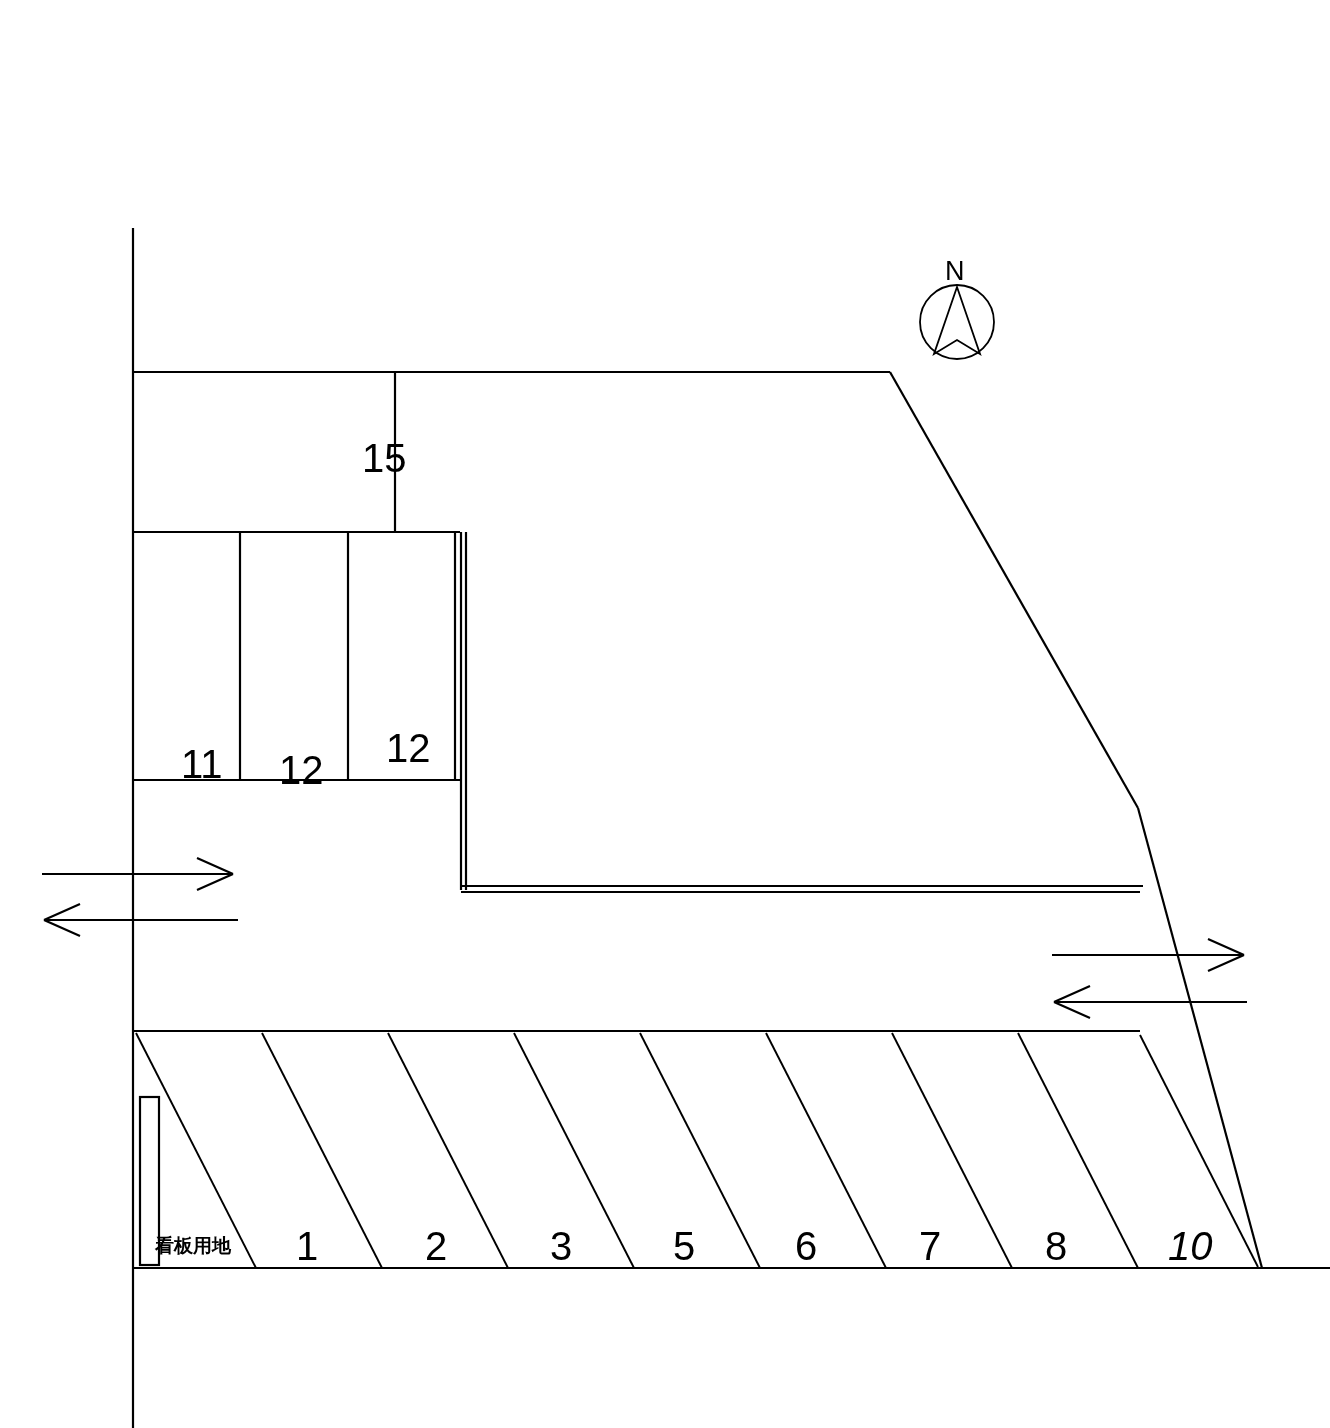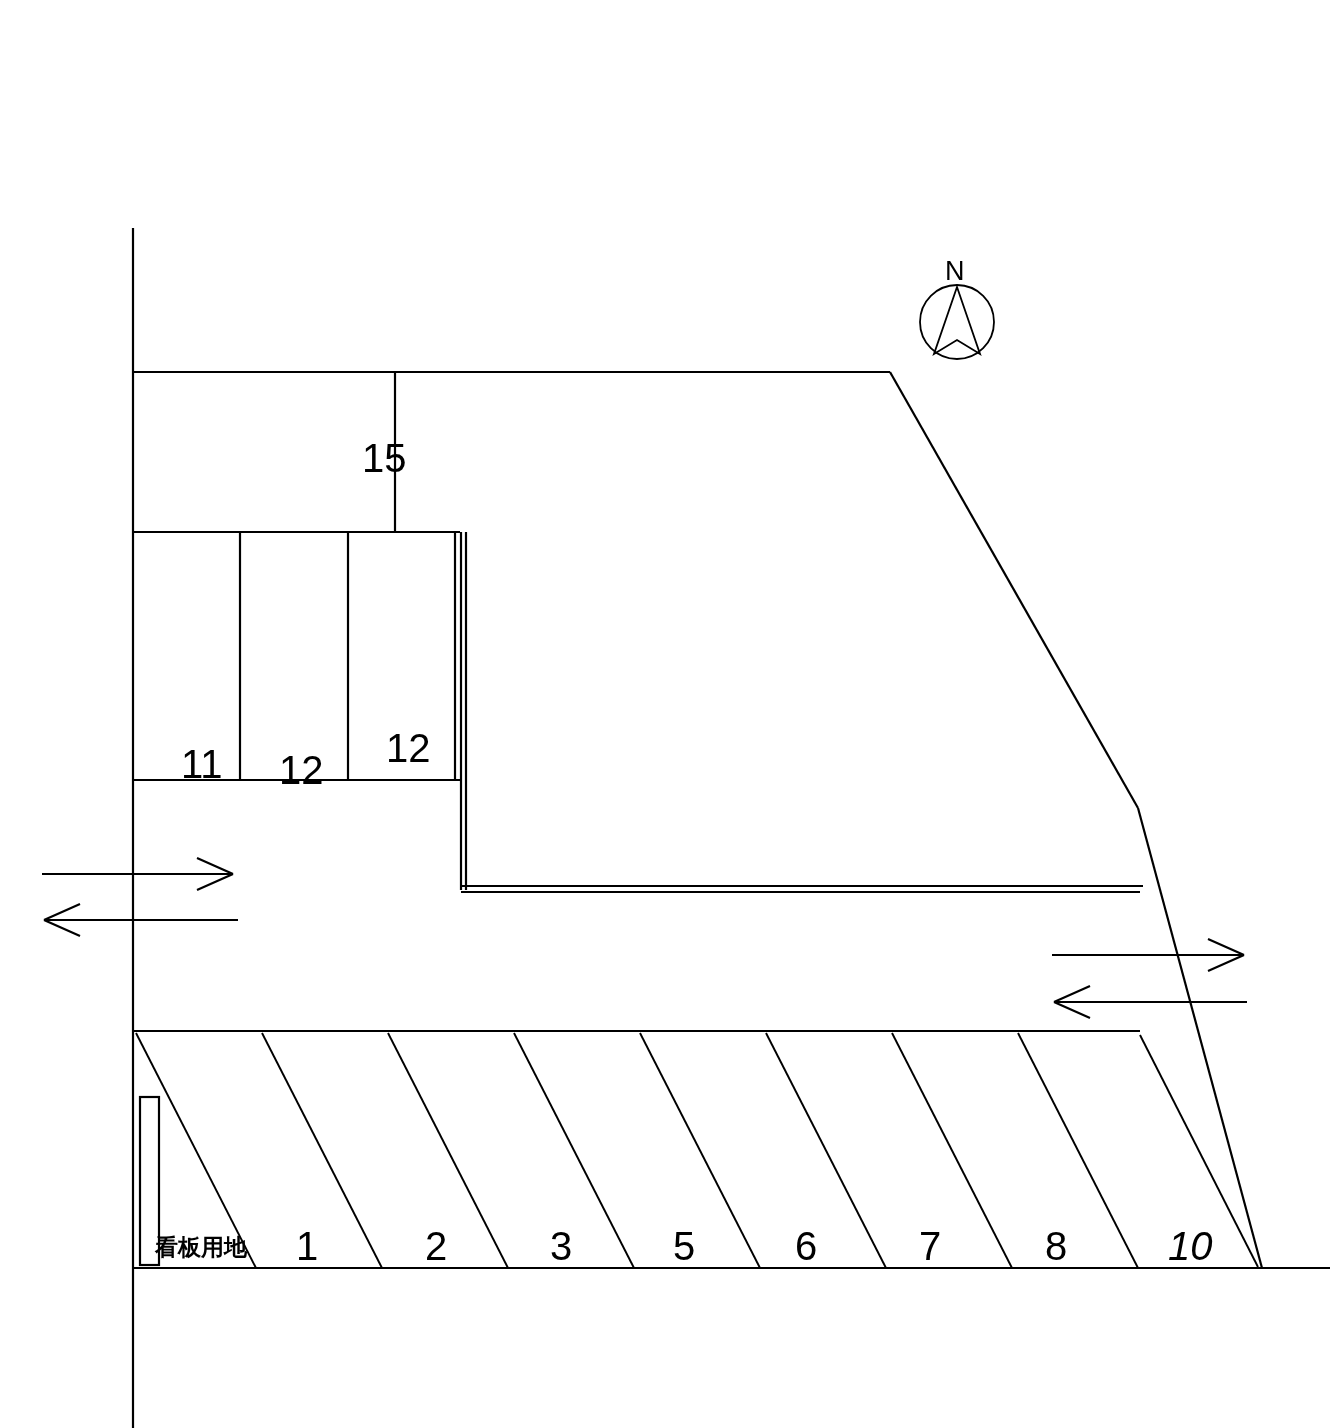--- a/index.html
+++ b/index.html
@@ -53,21 +53,21 @@
     color: #000;
     font-family: "Liberation Sans", sans-serif;
     white-space: nowrap;
     line-height: 1;
   }
   .stall-num.wide { letter-spacing: 0px; }
   #label-signboard {
     position: absolute;
     left: 155px;
     top: 1236px;
-    font-size: 23px;
+    font-size: 19px;
     font-weight: bold;
     color: #000;
     font-family: "DejaVu Sans", "Liberation Sans", sans-serif;
     white-space: nowrap;
     line-height: 1;
   }
   #north-label {
     position: absolute;
     left: 945px;
     top: 258px;

